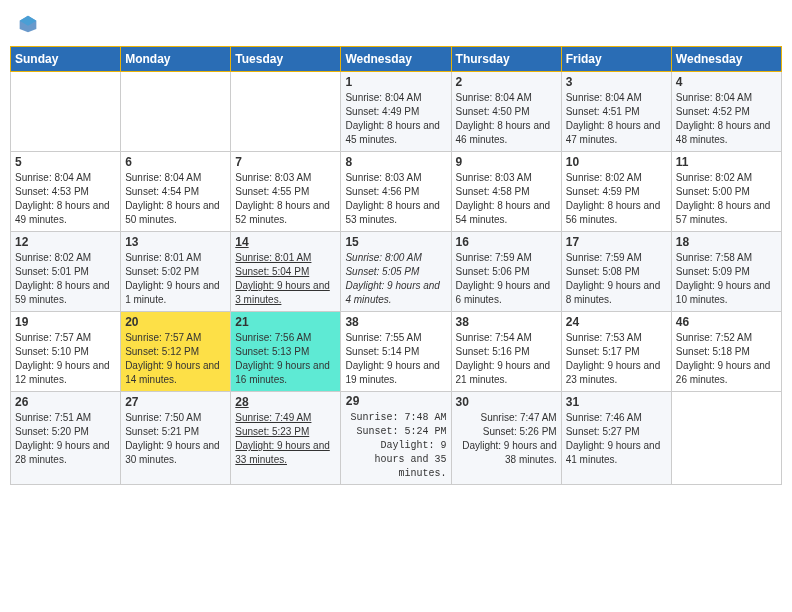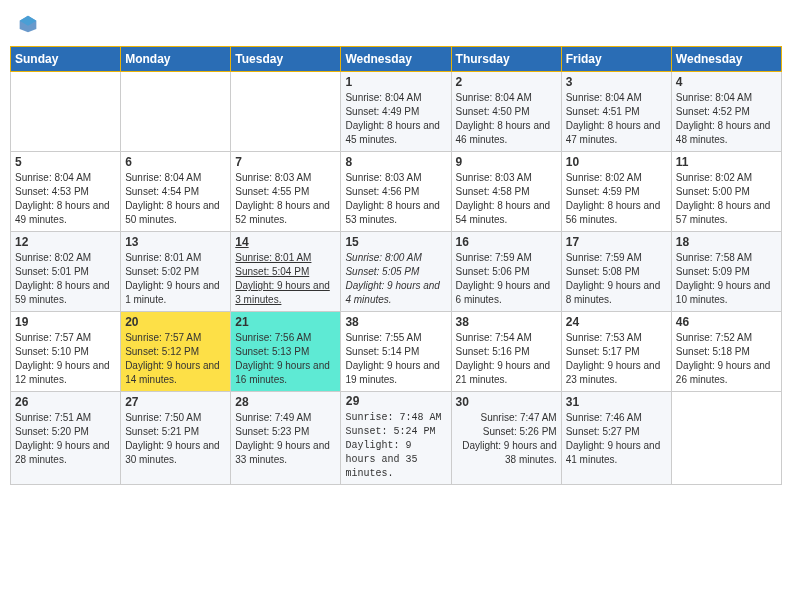--- a/index.html
+++ b/index.html
@@ -297,29 +297,29 @@
           <div class="day-info" style="white-space: pre-line;">Sunrise: 7:51 AM
 Sunset: 5:20 PM
 Daylight: 9 hours and 28 minutes.</div>
         </td>
         <td style="background: rgb(245, 247, 250);">
           <span class="day-number">27</span>
           <div class="day-info" style="white-space: pre-line;">Sunrise: 7:50 AM
 Sunset: 5:21 PM
 Daylight: 9 hours and 30 minutes.</div>
         </td>
-        <td style="background: rgb(245, 247, 250);">
+        <td style="background: rgb(245, 247, 250); text-decoration: underline;">
           <span class="day-number">28</span>
           <div class="day-info" style="white-space: pre-line;">Sunrise: 7:49 AM
 Sunset: 5:23 PM
 Daylight: 9 hours and 33 minutes.</div>
         </td>
         <td style="background: rgb(245, 247, 250); font-family: Liberation Mono, monospace;">
           <span class="day-number">29</span>
-          <div class="day-info" style="white-space: pre-line;">Sunrise: 7:48 AM
+          <div class="day-info" style="white-space: pre-line; text-align: right;">Sunrise: 7:48 AM
 Sunset: 5:24 PM
 Daylight: 9 hours and 35 minutes.</div>
         </td>
         <td style="background: rgb(245, 247, 250);">
           <span class="day-number">30</span>
           <div class="day-info" style="white-space: pre-line; text-align: right;">Sunrise: 7:47 AM
 Sunset: 5:26 PM
 Daylight: 9 hours and 38 minutes.</div>
         </td>
         <td style="background: rgb(245, 247, 250);">

